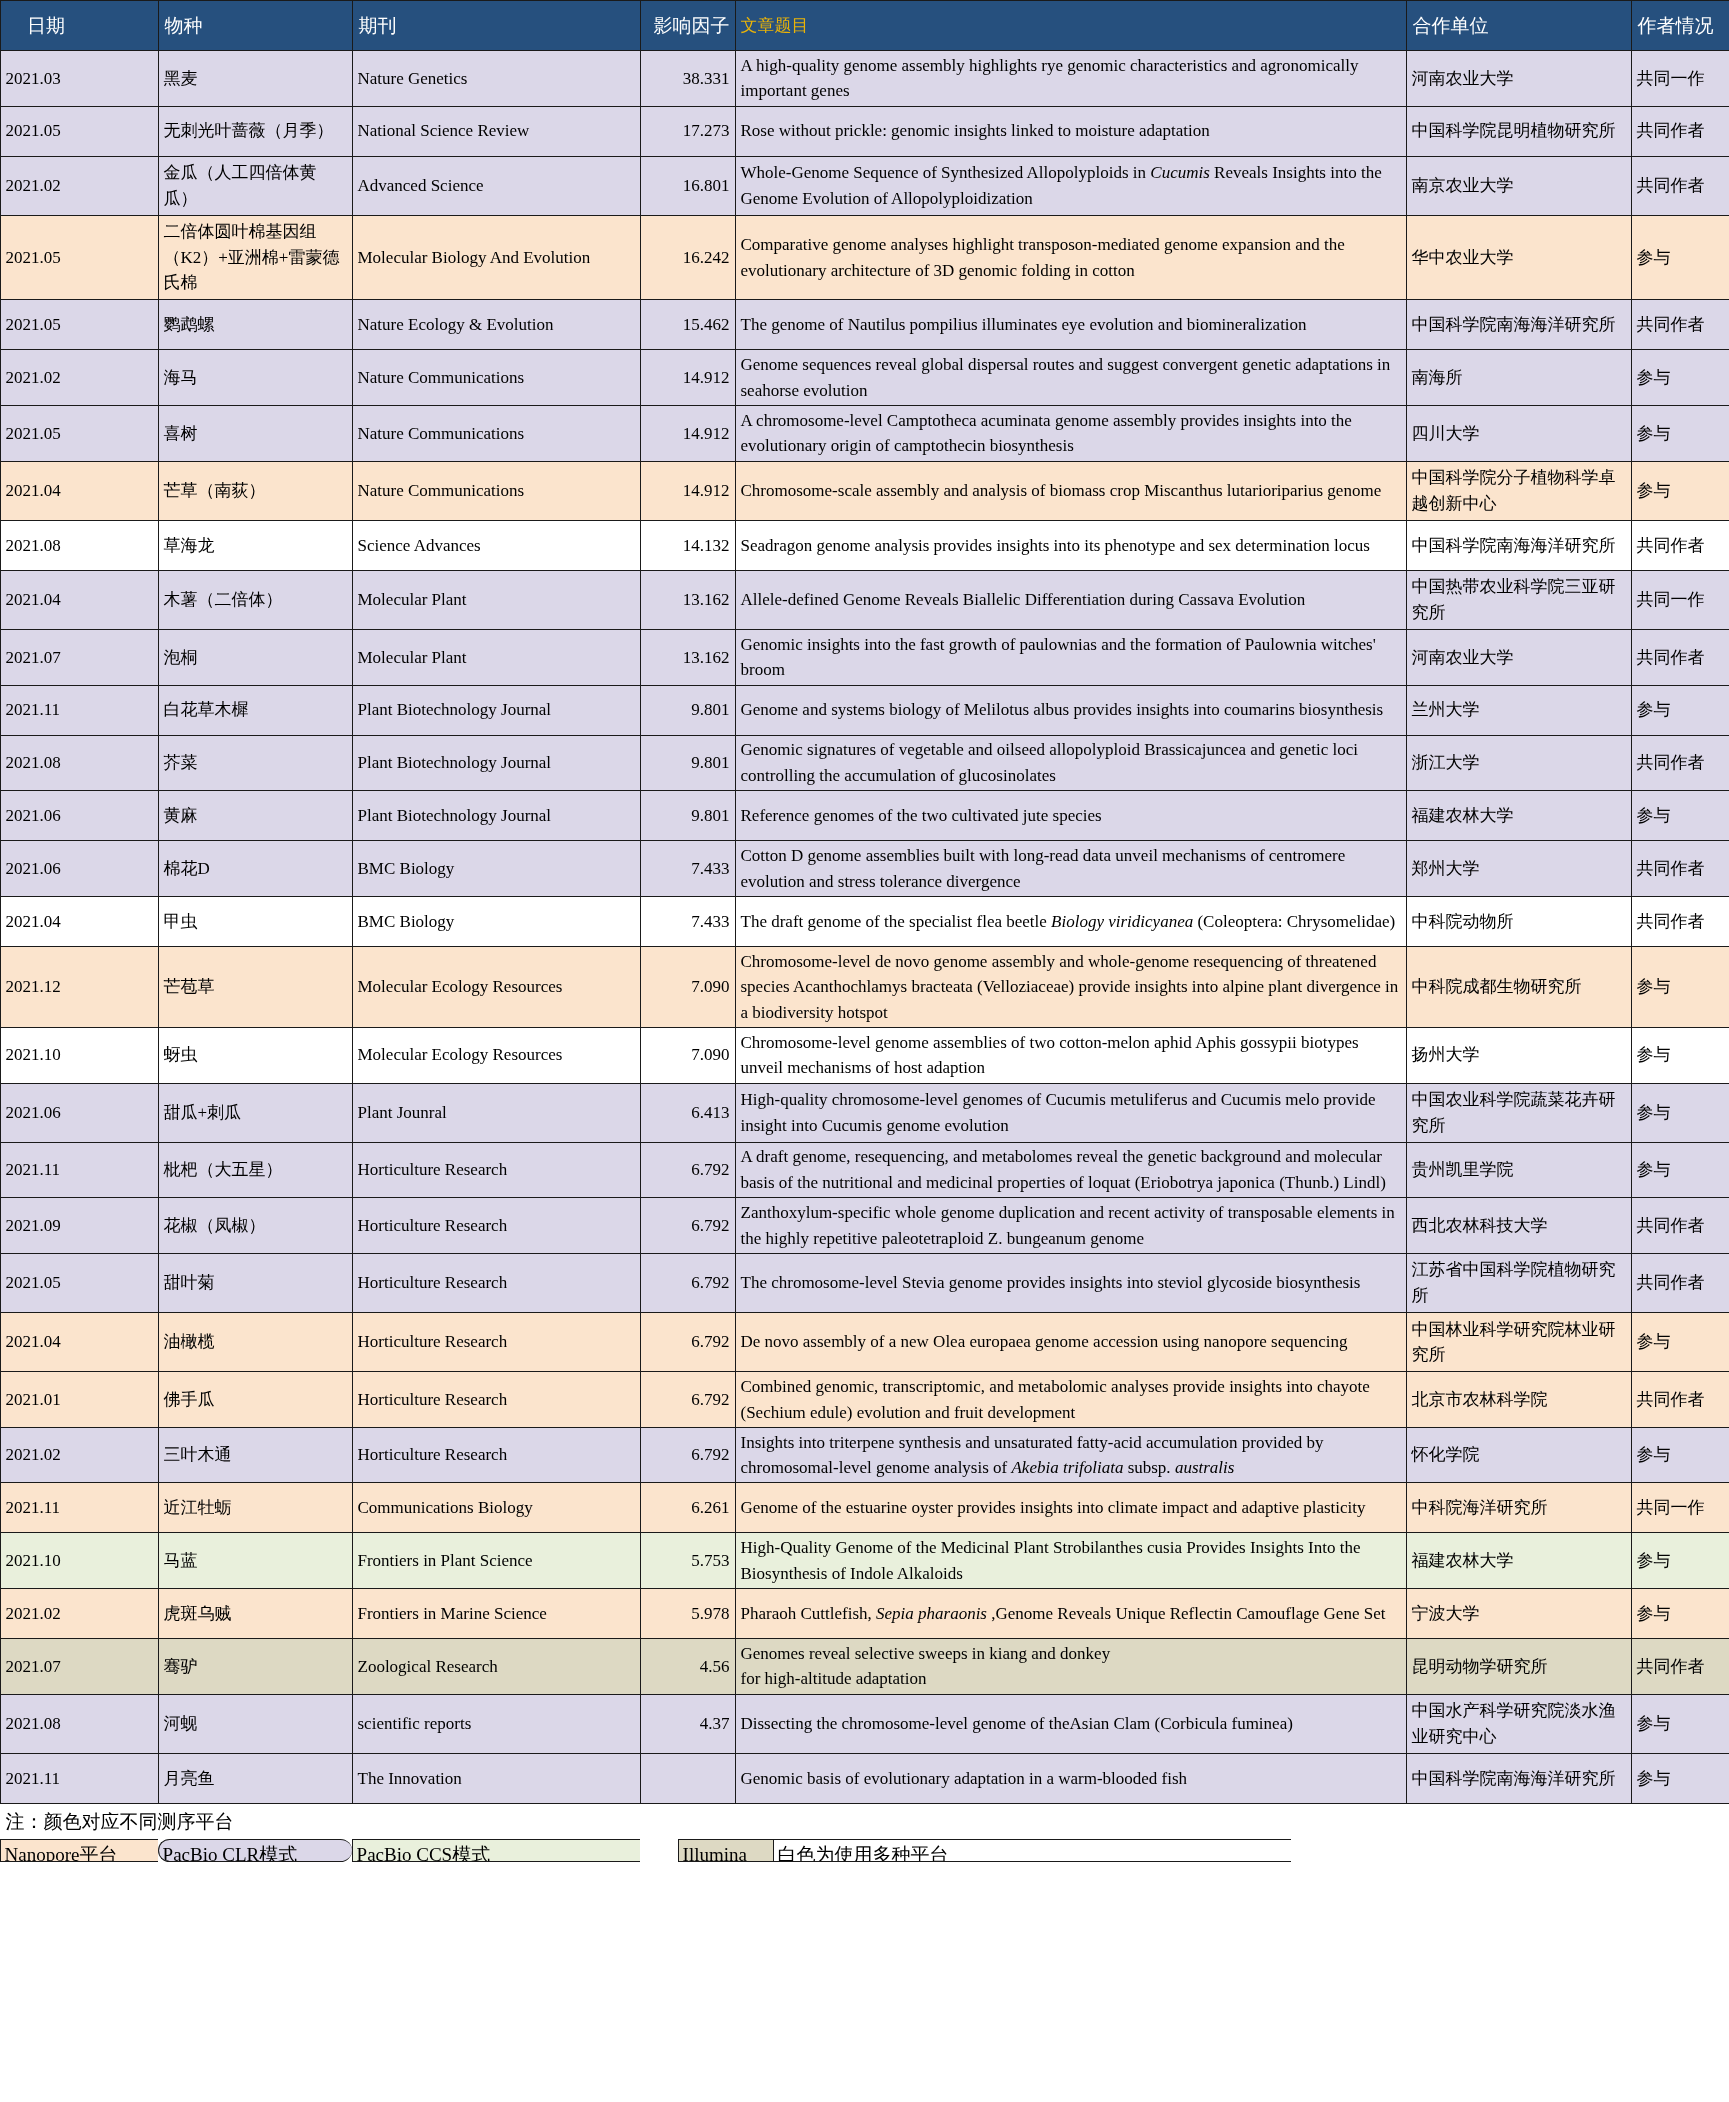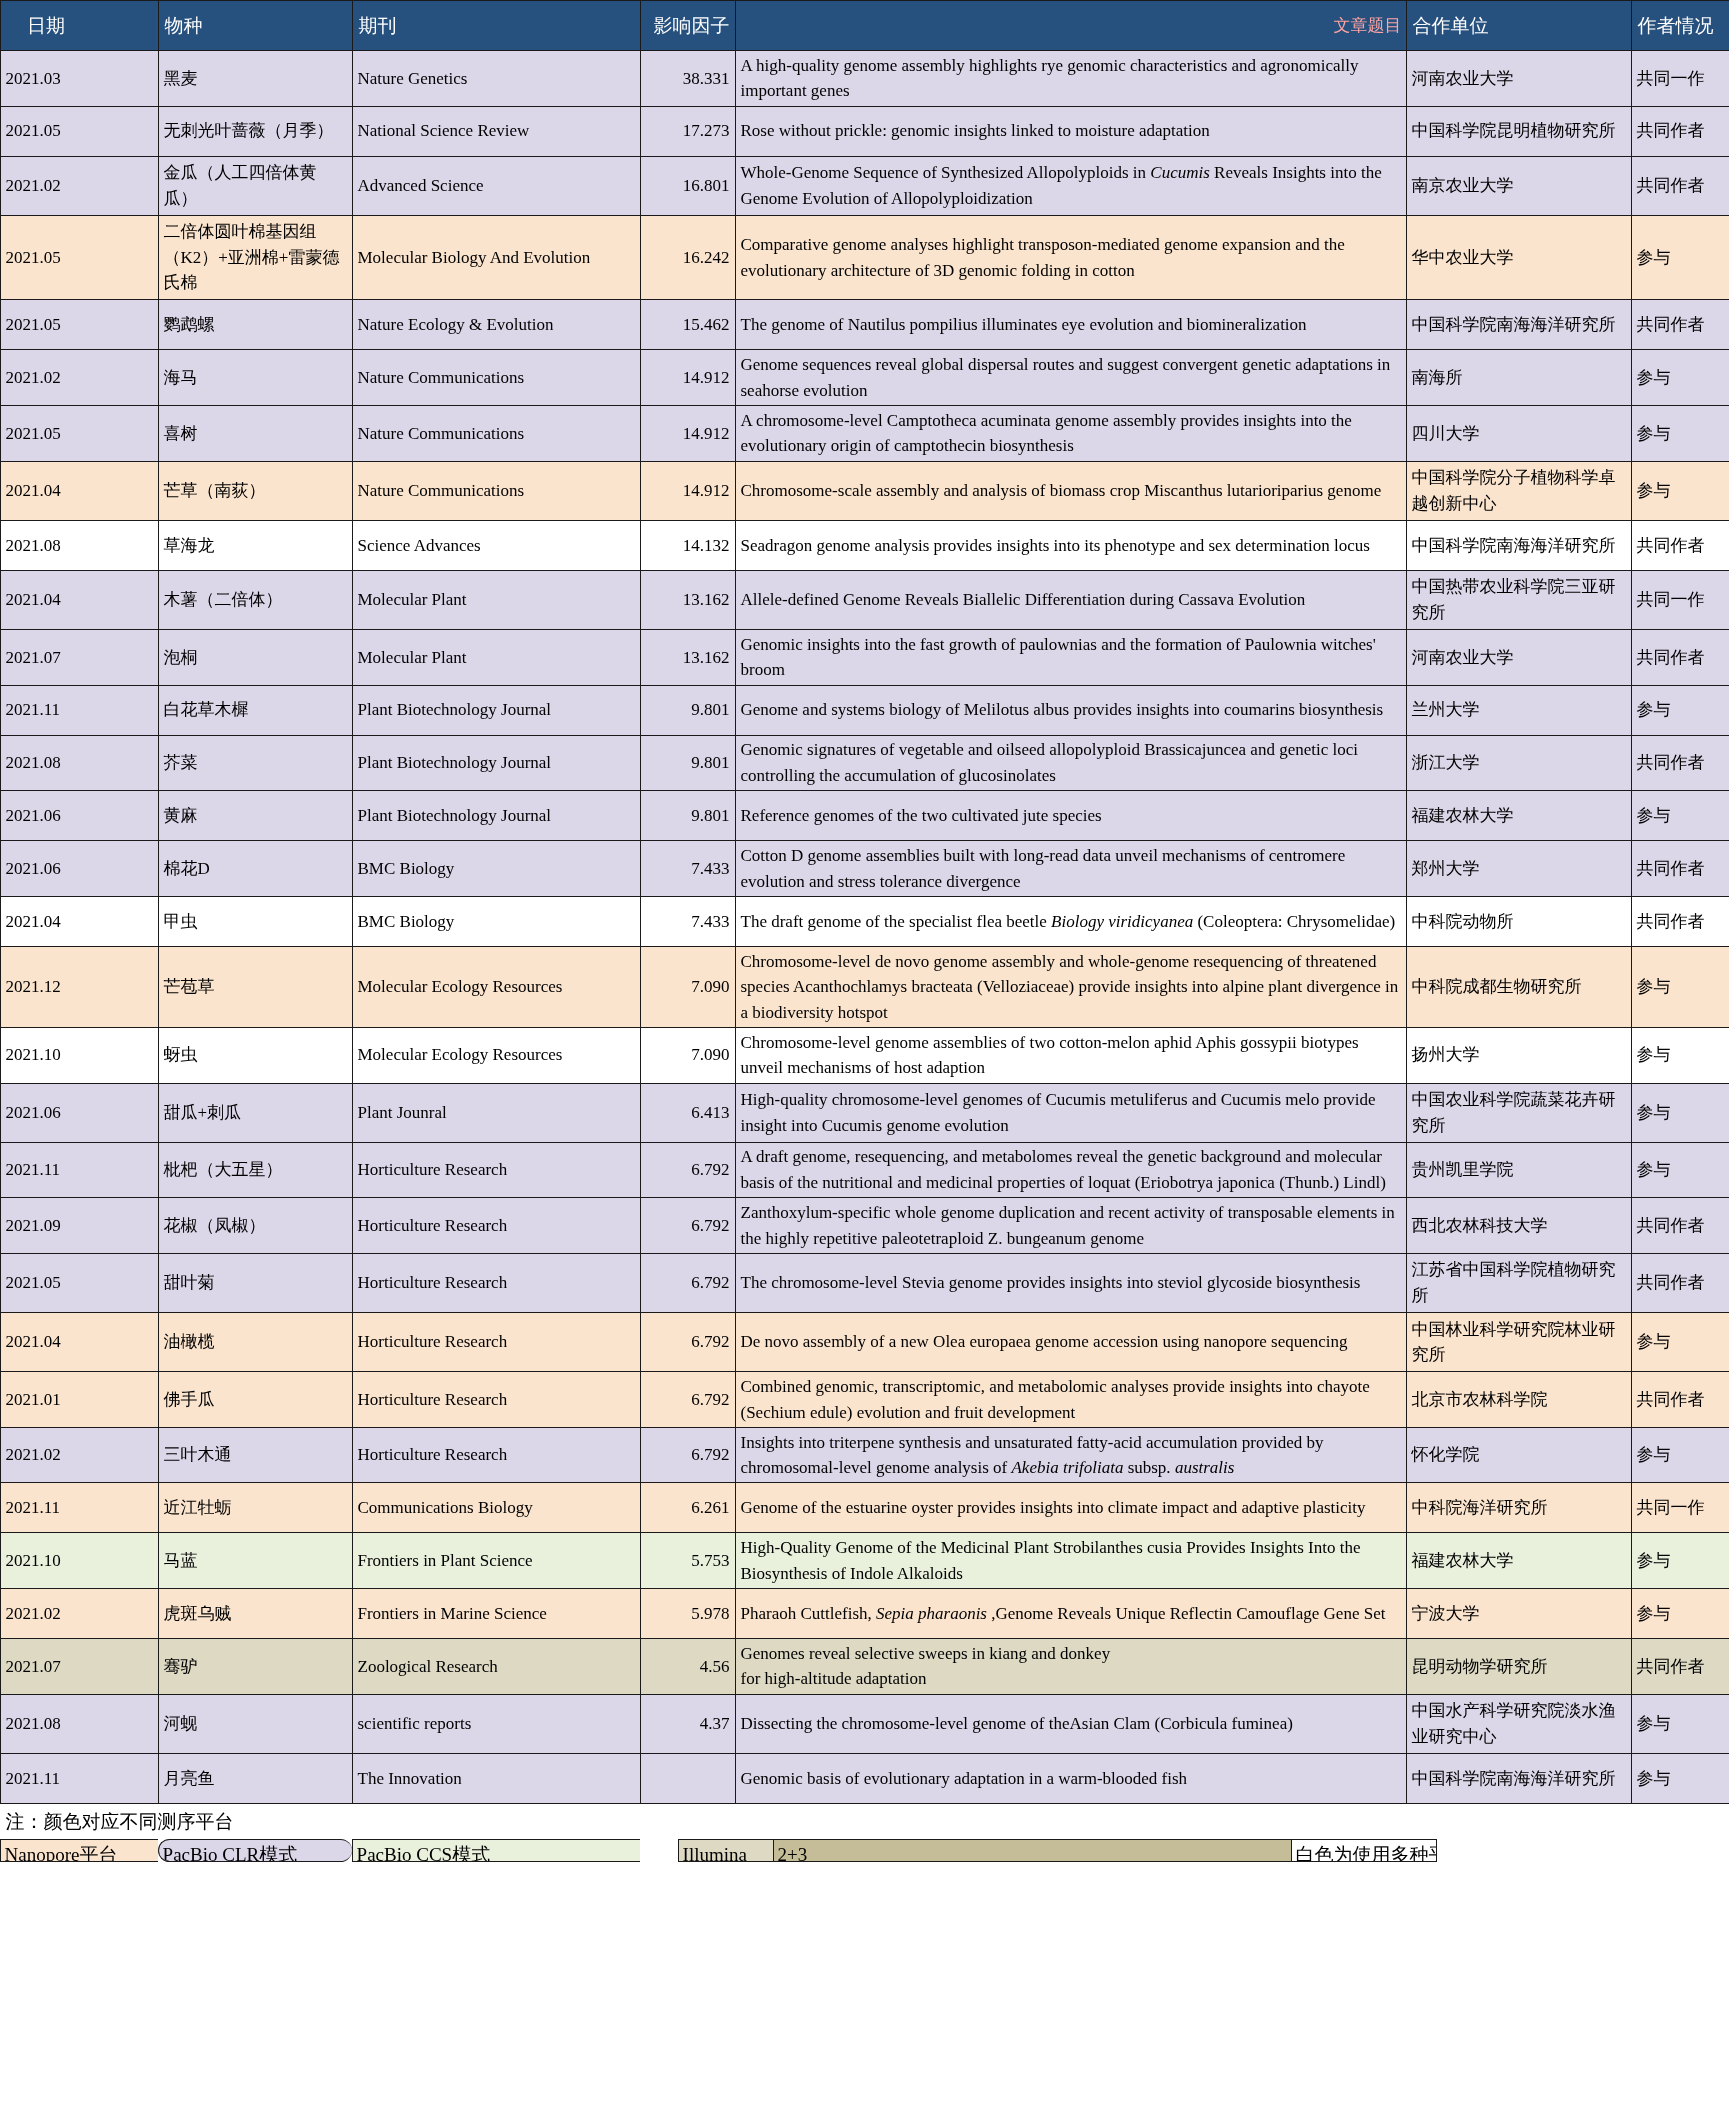--- a/index.html
+++ b/index.html
@@ -30,21 +30,21 @@
 </head>
 <body>
 
 <table>
   <thead>
     <tr id="header-row">
         <th class="col-date" style="background: rgb(38, 80, 126); color: rgb(255, 255, 255); padding-left: 26px;">日期</th>
         <th class="col-species" style="background: rgb(38, 80, 126); color: rgb(255, 255, 255);">物种</th>
         <th class="col-journal" style="background: rgb(38, 80, 126); color: rgb(255, 255, 255);">期刊</th>
         <th class="col-impact_factor" style="background: rgb(38, 80, 126); color: rgb(255, 255, 255);">影响因子</th>
-        <th class="col-title" style="background: rgb(38, 80, 126); color: #fca5a5; text-align: right;">文章题目</th>
+        <th class="col-title" style="background: rgb(38, 80, 126); color: #eab308;">文章题目</th>
         <th class="col-institution" style="background: rgb(38, 80, 126); color: rgb(255, 255, 255); font-family: Liberation Serif, serif;">合作单位</th>
         <th class="col-author_role" style="background: rgb(38, 80, 126); color: rgb(255, 255, 255);">作者情况</th>
       </tr>
   </thead>
   <tbody id="table-body">
       <tr style="background: rgb(219, 215, 232);">
         <td class="col-date">2021.03</td>
         <td class="col-species">黑麦</td>
         <td class="col-journal">Nature Genetics</td>
         <td class="col-impact_factor">38.331</td>
@@ -326,16 +326,15 @@
     </tbody>
 </table>
 
 <div class="note-row">注：颜色对应不同测序平台</div>
 
 <div class="legend-row" id="legend-row">
     <div class="legend-cell" style="background: rgb(251, 228, 205);">Nanopore平台</div>
     <div class="legend-cell" style="background: rgb(219, 215, 232);">PacBio CLR模式</div>
     <div class="legend-cell" style="background: rgb(233, 240, 220);">PacBio CCS模式</div>
     <div class="legend-cell" style="background: rgb(221, 217, 195);">Illumina</div>
-    <div class="legend-cell" style="background: rgb(196, 189, 151);">2+3</div>
     <div class="legend-cell" style="background: rgb(255, 255, 255);">白色为使用多种平台</div>
   </div>
 
 
 </body></html>

